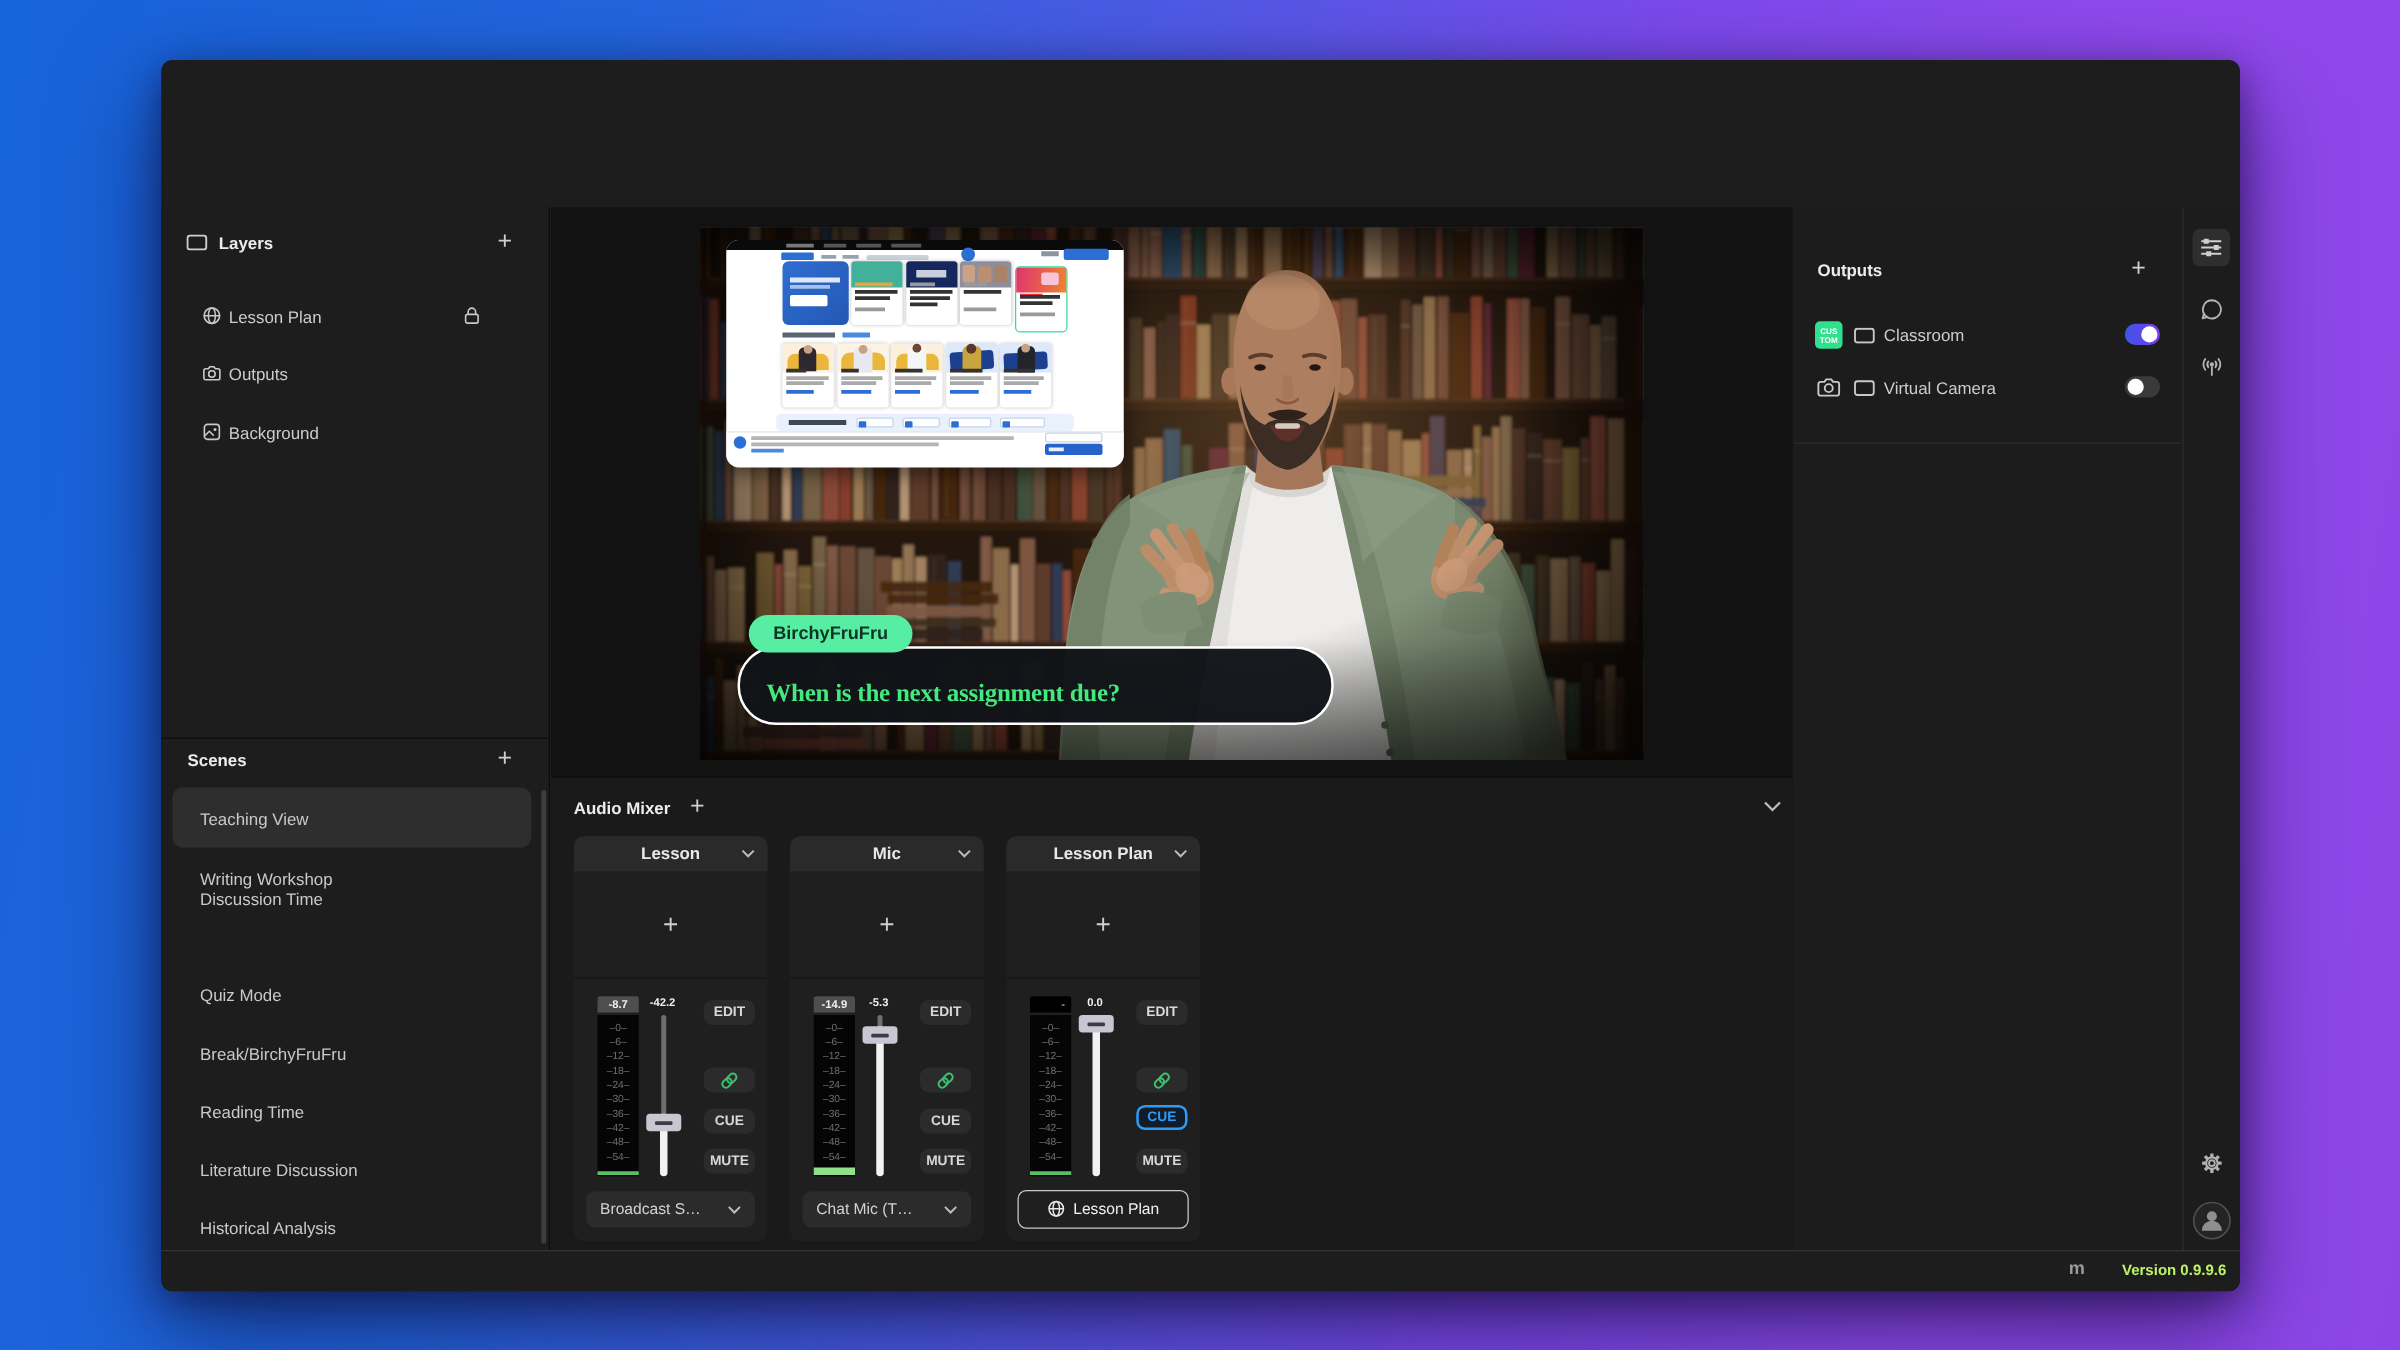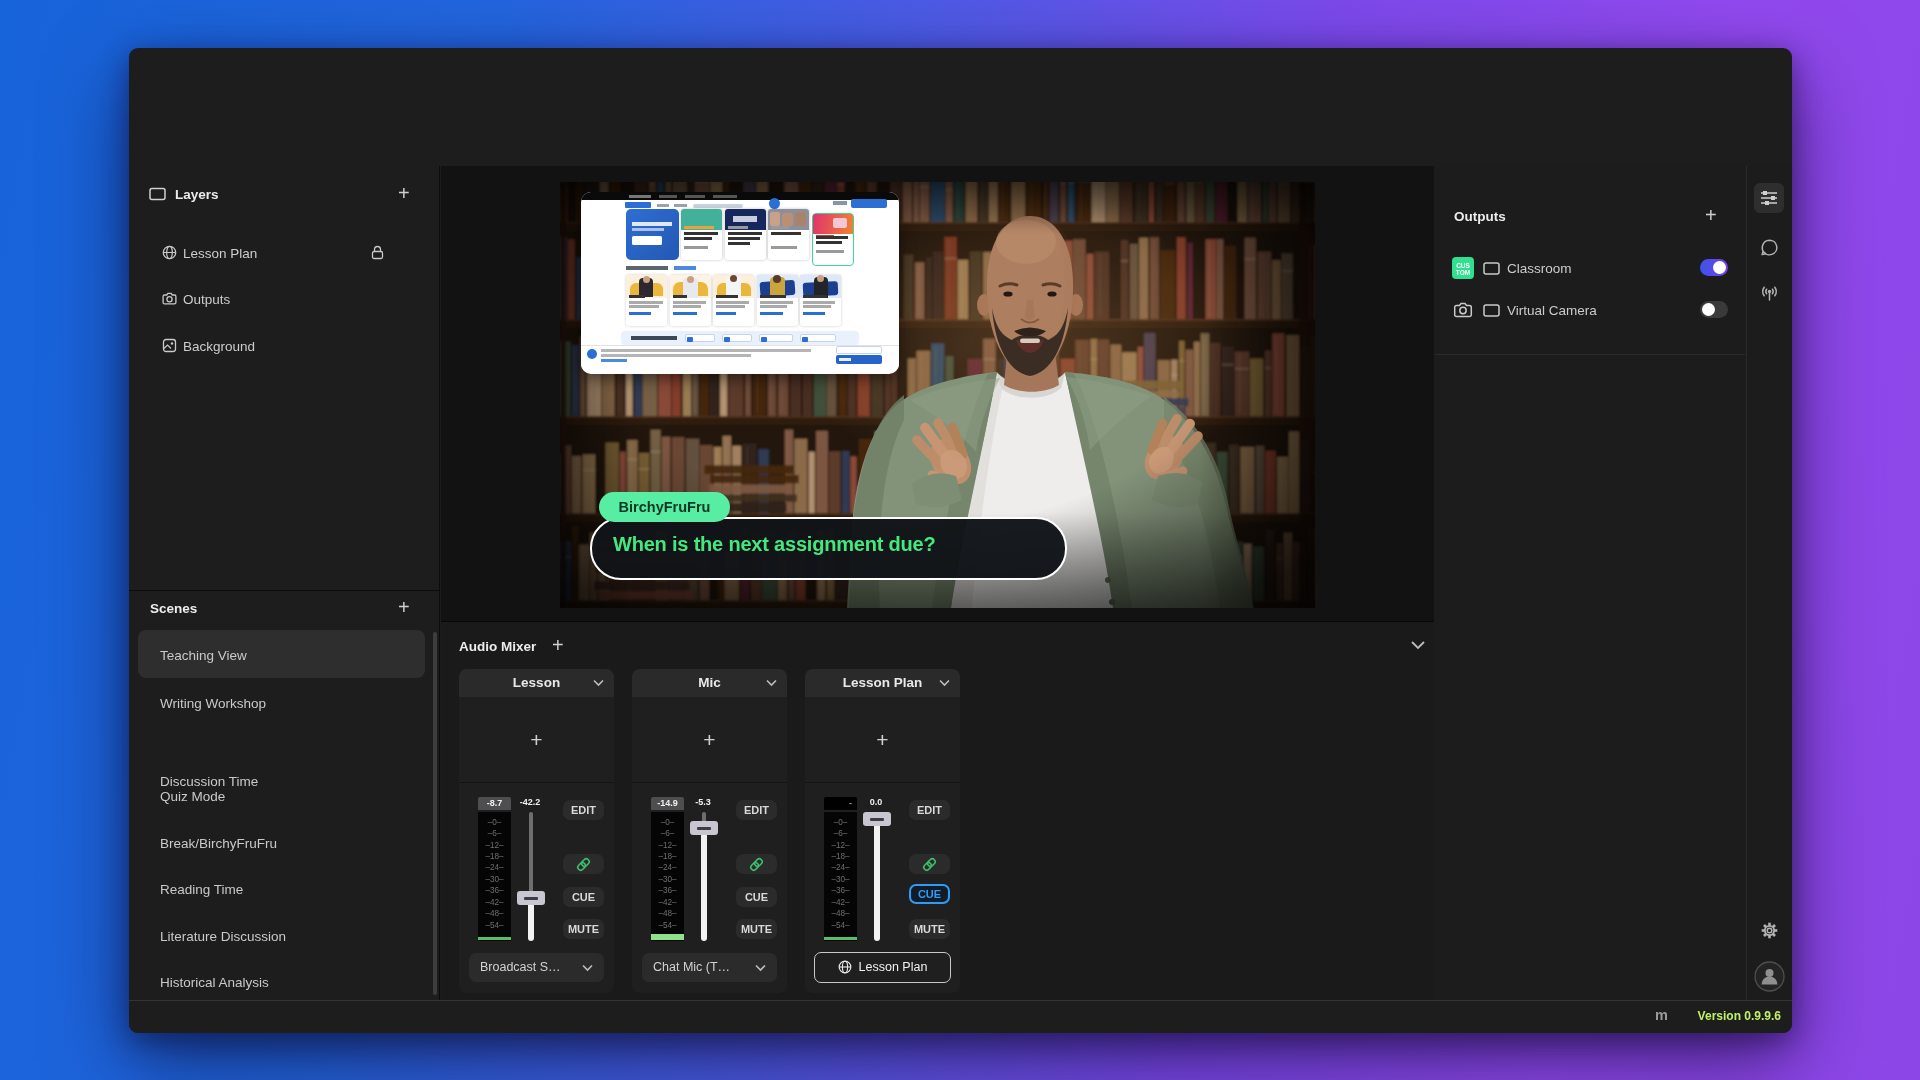--- a/index.html
+++ b/index.html
@@ -99,21 +99,21 @@
         </svg>
       <div class="layeritem" style="top:173px;">Background</div>
 
       <div style="position:absolute;left:0;top:424px;width:311px;height:1px;background:#0c0c0c"></div>
 
       <div class="panelhead" style="left:21px; top:435px;">Scenes</div>
       <div class="plus" style="left:269px; top:430px;">+</div>
       <div class="scenesel" style="top:464px;"></div>
       <div class="sceneitem" style="top:482px;">Teaching View</div>
       <div class="sceneitem" style="top:530px;">Writing Workshop</div>
-      <div class="sceneitem" style="top:608px;">Discussion Time</div>
+      <div class="sceneitem" style="top:546px;">Discussion Time</div>
       <div class="sceneitem" style="top:623px;">Quiz Mode</div>
       <div class="sceneitem" style="top:670px;">Break/BirchyFruFru</div>
       <div class="sceneitem" style="top:716px;">Reading Time</div>
       <div class="sceneitem" style="top:763px;">Literature Discussion</div>
       <div class="sceneitem" style="top:809px;">Historical Analysis</div>
       <div style="position:absolute;left:304px;top:466px;width:4px;height:363px;background:#3d3d3d;border-radius:2px"></div>
     </div>
     <div class="center">
       <div class="preview">
         <div class="video">
@@ -864,21 +864,21 @@
         <div style="position:absolute;left:0px;top:153px;width:318px;height:22px;background:#fff;border-top:1px solid #e3e3e3;"></div>
         <div style="position:absolute;left:6px;top:157px;width:10px;height:10px;background:#2b6fd4;border-radius:50%;"></div>
         <div style="position:absolute;left:20px;top:157px;width:210px;height:2.5px;background:#b5b5b5;"></div>
         <div style="position:absolute;left:20px;top:162px;width:150px;height:2.5px;background:#b5b5b5;"></div>
         <div style="position:absolute;left:20px;top:167px;width:26px;height:2.5px;background:#4a8ae0;"></div>
         <div style="position:absolute;left:255px;top:153.5px;width:46px;height:8px;background:#fff;border:1px solid #c5d4ec;border-radius:2px;"></div>
         <div style="position:absolute;left:255px;top:163px;width:46px;height:8.5px;background:#2563c9;border-radius:2px;"></div>
         <div style="position:absolute;left:258px;top:165.5px;width:12px;height:3px;background:#fff;opacity:.9;"></div>
       </div>
       <div style="position:absolute;left:30px;top:335px;width:477px;height:63px;border-radius:31px;background:rgba(17,20,24,0.97);border:2px solid #fff;"></div>
-      <div style="position:absolute;left:53px;top:351px;font-size:20px;font-weight:bold;color:#43e87e;letter-spacing:-0.2px;">When is the next assignment due?</div>
+      <div style="position:absolute;left:53px;top:362px;font-size:20px;font-weight:bold;color:#43e87e;letter-spacing:-0.2px;font-family:Liberation Serif, serif;">When is the next assignment due?</div>
       <div style="position:absolute;left:39px;top:310px;width:131px;height:30px;border-radius:15px;background:#57eda2;text-align:center;line-height:30px;font-size:14.5px;font-weight:bold;color:#0d3524;">BirchyFruFru</div>
         </div>
       </div>
       <div class="mixer">
         <div class="panelhead" style="left:18px; top:17px;">Audio Mixer</div>
         <div class="plus" style="left:111px; top:12px;">+</div>
         <svg style="position:absolute;left:970px;top:18px" width="14" height="10">
             <path d="M1 2 L7 8 L13 2" fill="none" stroke="#bdbdbd" stroke-width="1.8"></path>
           </svg>
 

